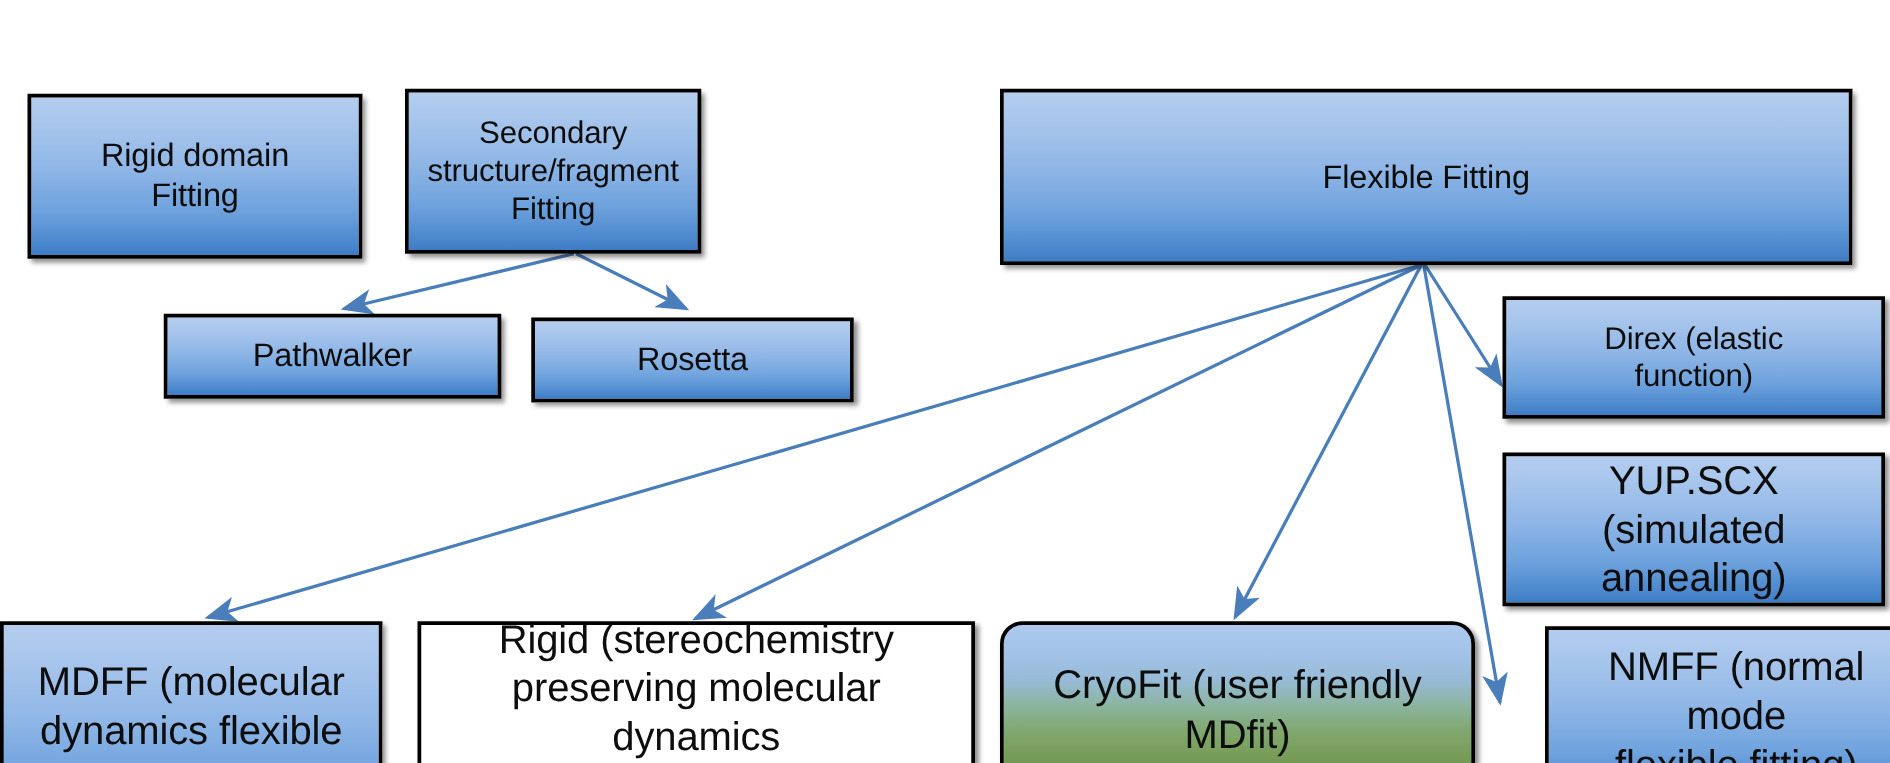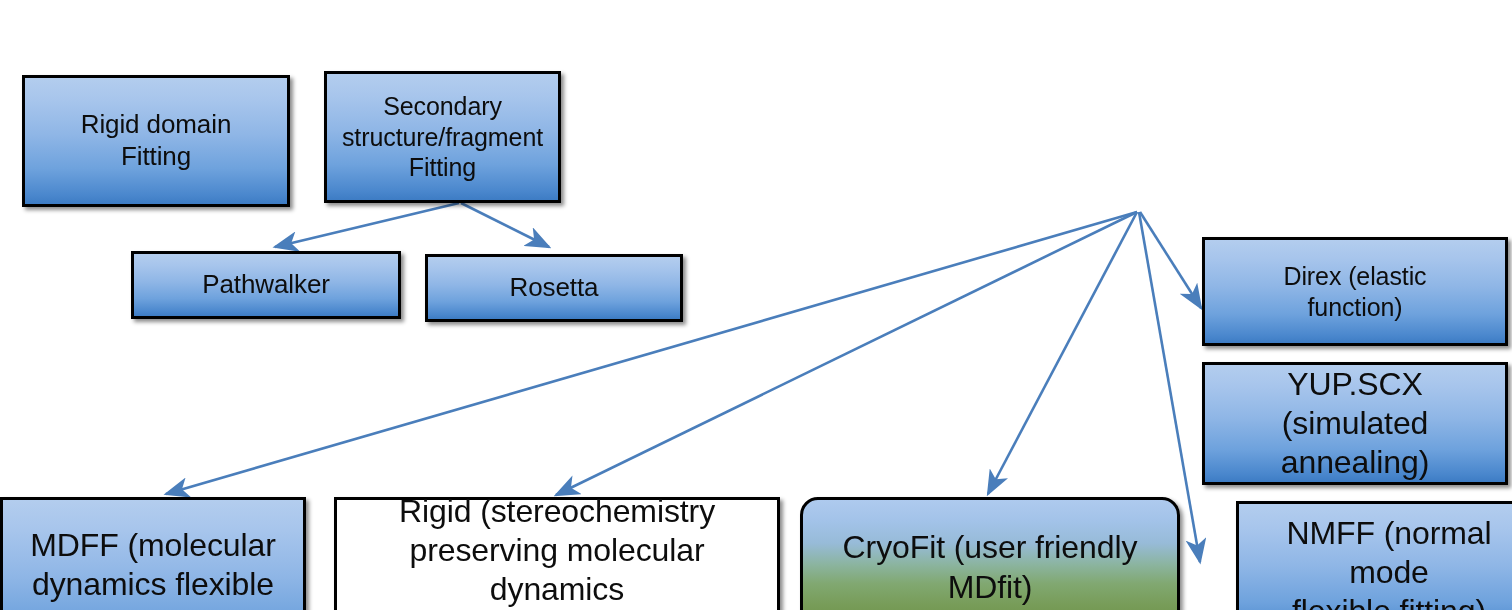--- a/index.html
+++ b/index.html
@@ -113,30 +113,33 @@
     <span class="label">Rigid domain
 Fitting</span>
   </div>
 
   <div class="node fill-blue fs-25" style="left:324px; top:31px; width:237px; height:132px;">
     <span class="label">Secondary
 structure/fragment
 Fitting</span>
   </div>
 
+  <div class="node fill-blue fs-26" style="left:800px; top:31px; width:682px; height:141px;">
+    <span class="label">Flexible Fitting</span>
+  </div>
 
   <div class="node fill-blue fs-26" style="left:131px; top:211px; width:270px; height:68px;">
     <span class="label">Pathwalker</span>
   </div>
 
   <div class="node fill-blue fs-26" style="left:425px; top:214px; width:258px; height:68px;">
     <span class="label">Rosetta</span>
   </div>
 
-  <div class="node fill-blue fs-25" style="left:1202px; top:197px; width:306px; height:109px;">
+  <div class="node fill-blue fs-25" style="left:1202px; top:197px; width:306px; height:98px;">
     <span class="label">Direx (elastic
 function)</span>
   </div>
 
   <div class="node fill-blue fs-24" style="left:1202px; top:322px; width:306px; height:123px;">
     <span class="label">YUP.SCX (simulated
 annealing)</span>
   </div>
 
   <div class="node fill-blue fs-24" style="left:1236px; top:461px; width:306px; height:143px;">

